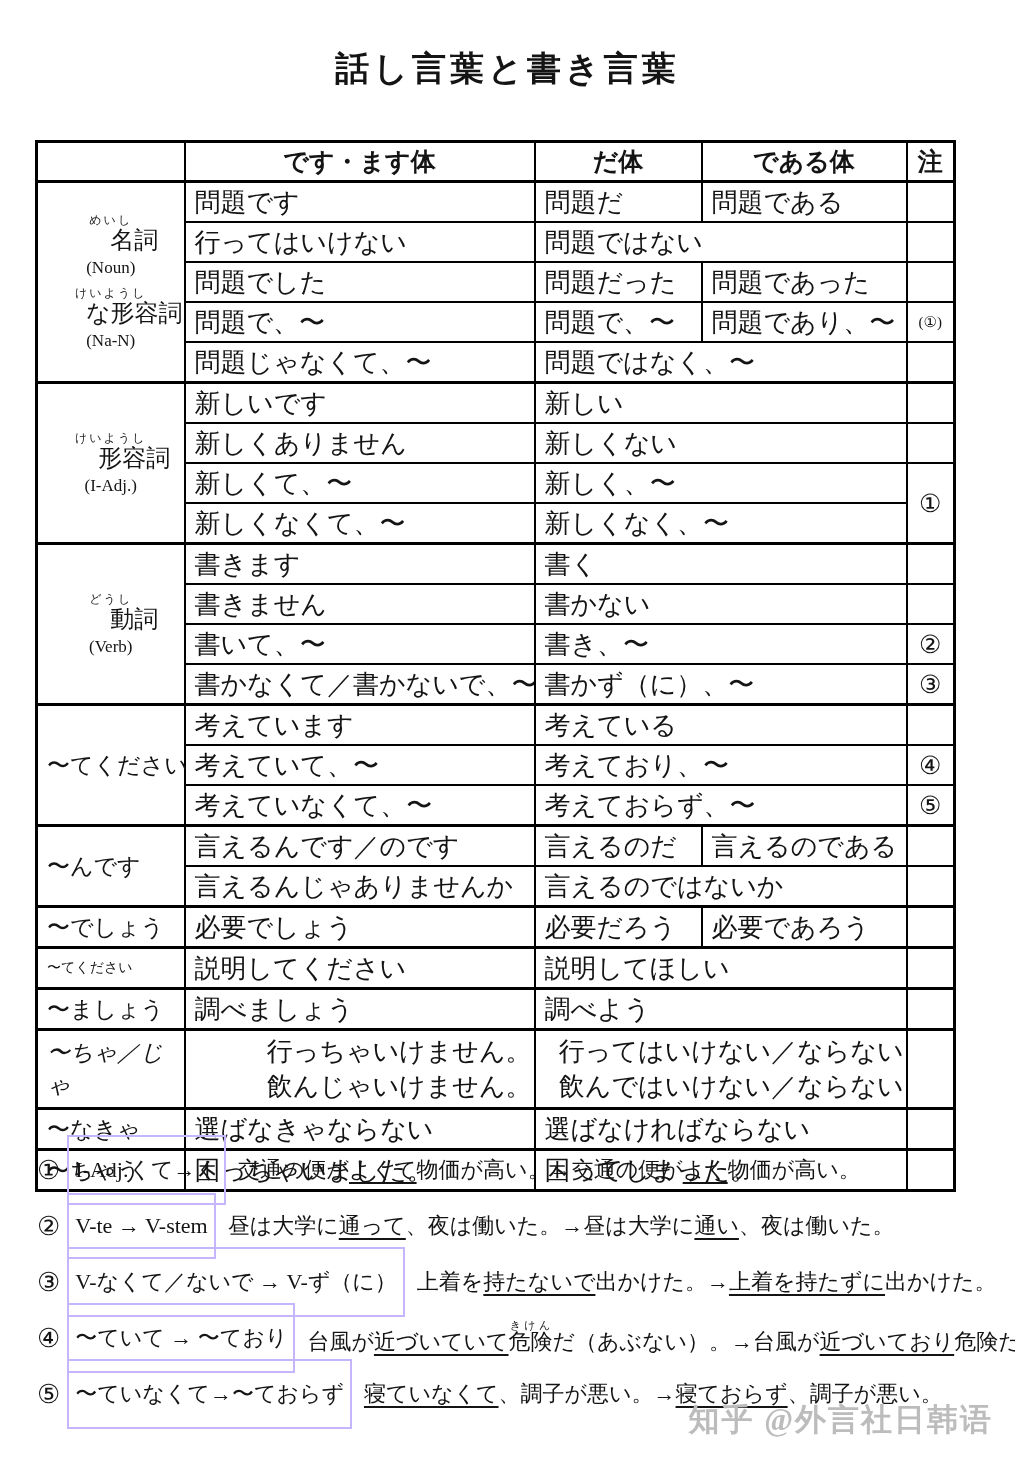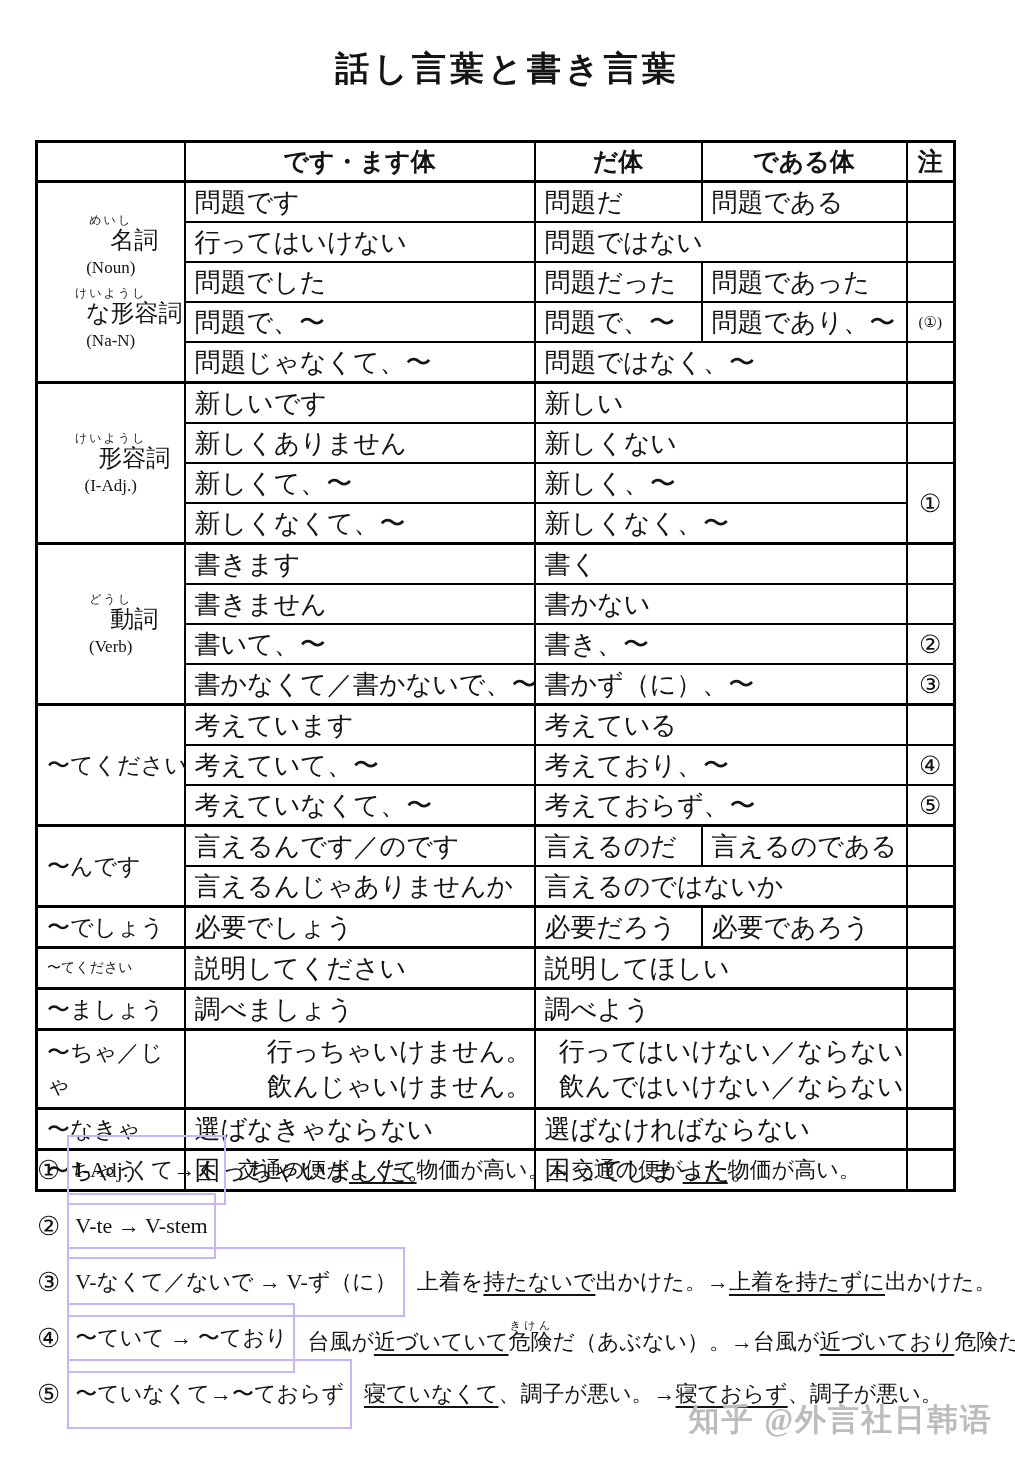--- a/index.html
+++ b/index.html
@@ -27,21 +27,21 @@
   }
   .gtable tr.sec td{border-top:3px solid #000;}
   td.lab{text-align:center;padding:0;overflow:visible;}
   td.rl{vertical-align:middle;}
   .rl-group{margin:10px 0;}
   .rl-ruby{display:block;font-size:12px;line-height:13px;letter-spacing:2px;color:#222;}
   .rl-main{display:block;font-size:24px;line-height:27px;margin-left:47px;}
   .rl-sub{display:block;font-size:17px;line-height:19px;margin-top:4px;}
   td.tl{text-align:left;padding-left:9px;font-size:23px;}
   td.tl.small{font-size:14px;}
-  td.tl div{line-height:33px;}
+  td.tl div{line-height:33px;font-style:italic;}
   td.note{text-align:center;padding:0;font-size:25px;}
   td.note.small{font-size:15px;}
   td.txt.multi{height:76px;}
   td.txt.multi div{line-height:35px;text-align:right;}
   .footnotes{position:absolute;left:37px;top:1150px;width:960px;}
   .fn{display:flex;align-items:center;margin-bottom:16px;height:40px;white-space:nowrap;}
   .fn-num{font-size:26px;margin-right:7px;flex:none;}
   .fn-box{
     flex:none;border:2px solid #c4b5fd;padding:18px 6px;font-size:22px;margin-right:12px;
   }
@@ -248,20 +248,21 @@
 
 <div class="footnotes" id="footnotes">
     <div class="fn">
       <span class="fn-num">①</span>
       <span class="fn-box">I-Adj.くて→く</span>
       <span class="fn-text"><span>交通の便が</span><span class="u">よくて</span><span>物価が高い。→交通の便が</span><span class="u">よく</span><span>物価が高い。</span></span>
     </div>
     <div class="fn">
       <span class="fn-num">②</span>
       <span class="fn-box">V-te → V-stem</span>
+      <span class="fn-text"><span>昼は大学に</span><span class="u">通って</span><span>、夜は働いた。→昼は大学に</span><span class="u">通い</span><span>、夜は働いた。</span></span>
     </div>
     <div class="fn">
       <span class="fn-num">③</span>
       <span class="fn-box">V-なくて／ないで → V-ず（に）</span>
       <span class="fn-text"><span>上着を</span><span class="u">持たないで</span><span>出かけた。→</span><span class="u">上着を持たずに</span><span>出かけた。</span></span>
     </div>
     <div class="fn">
       <span class="fn-num">④</span>
       <span class="fn-box">〜ていて → 〜ており</span>
       <span class="fn-text"><span>台風が</span><span class="u">近づいていて</span><ruby>危険<rt>きけん</rt></ruby><span>だ（あぶない）。→台風が</span><span class="u">近づいており</span><span>危険だ。</span></span>

